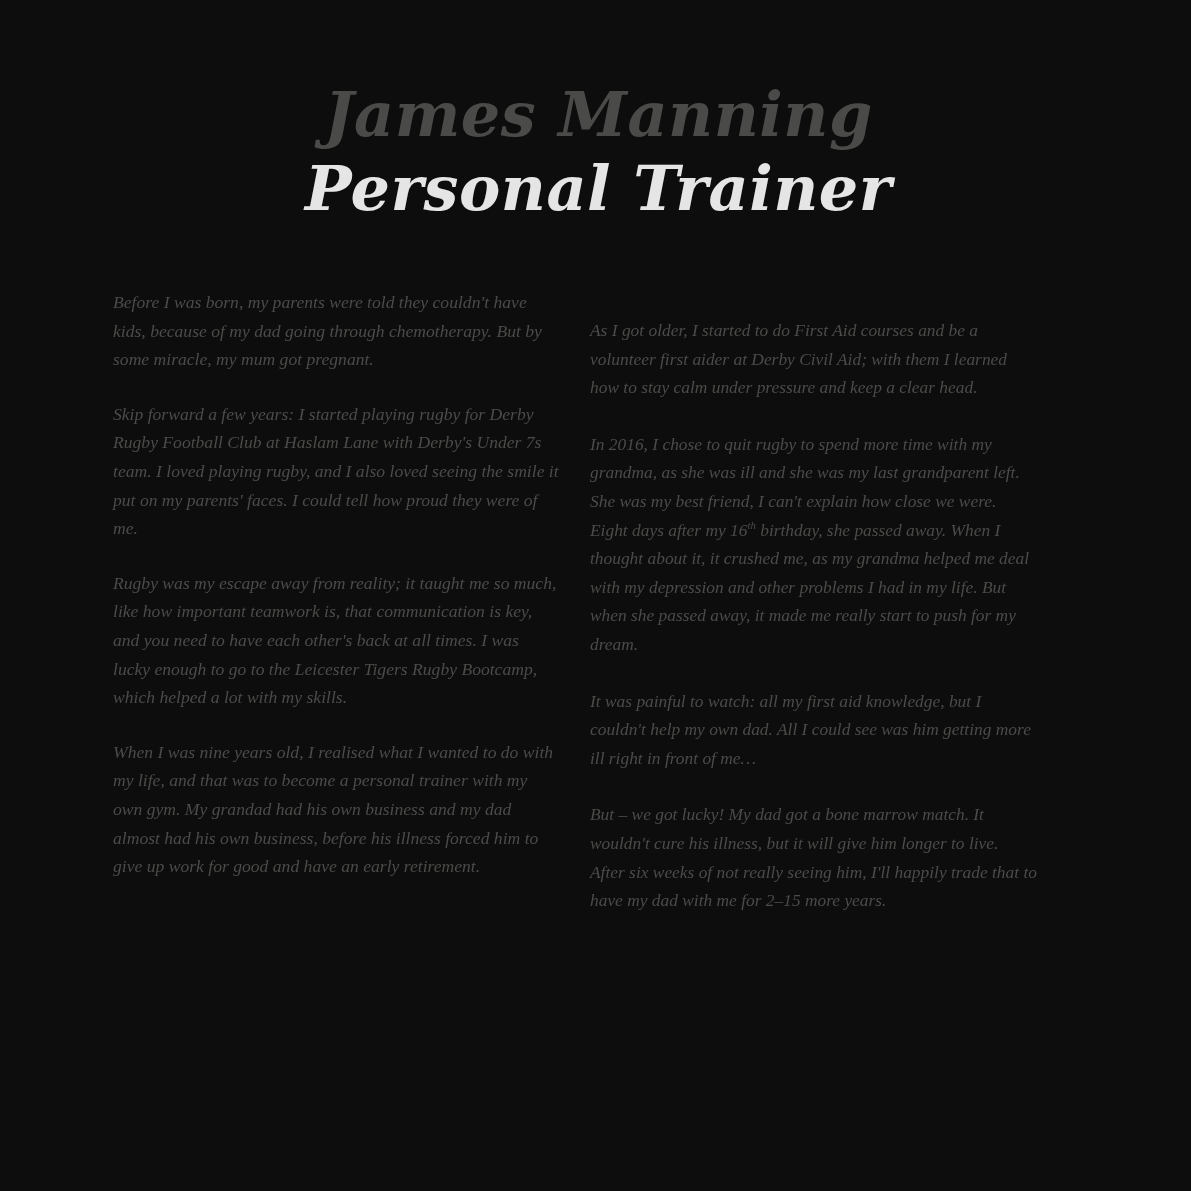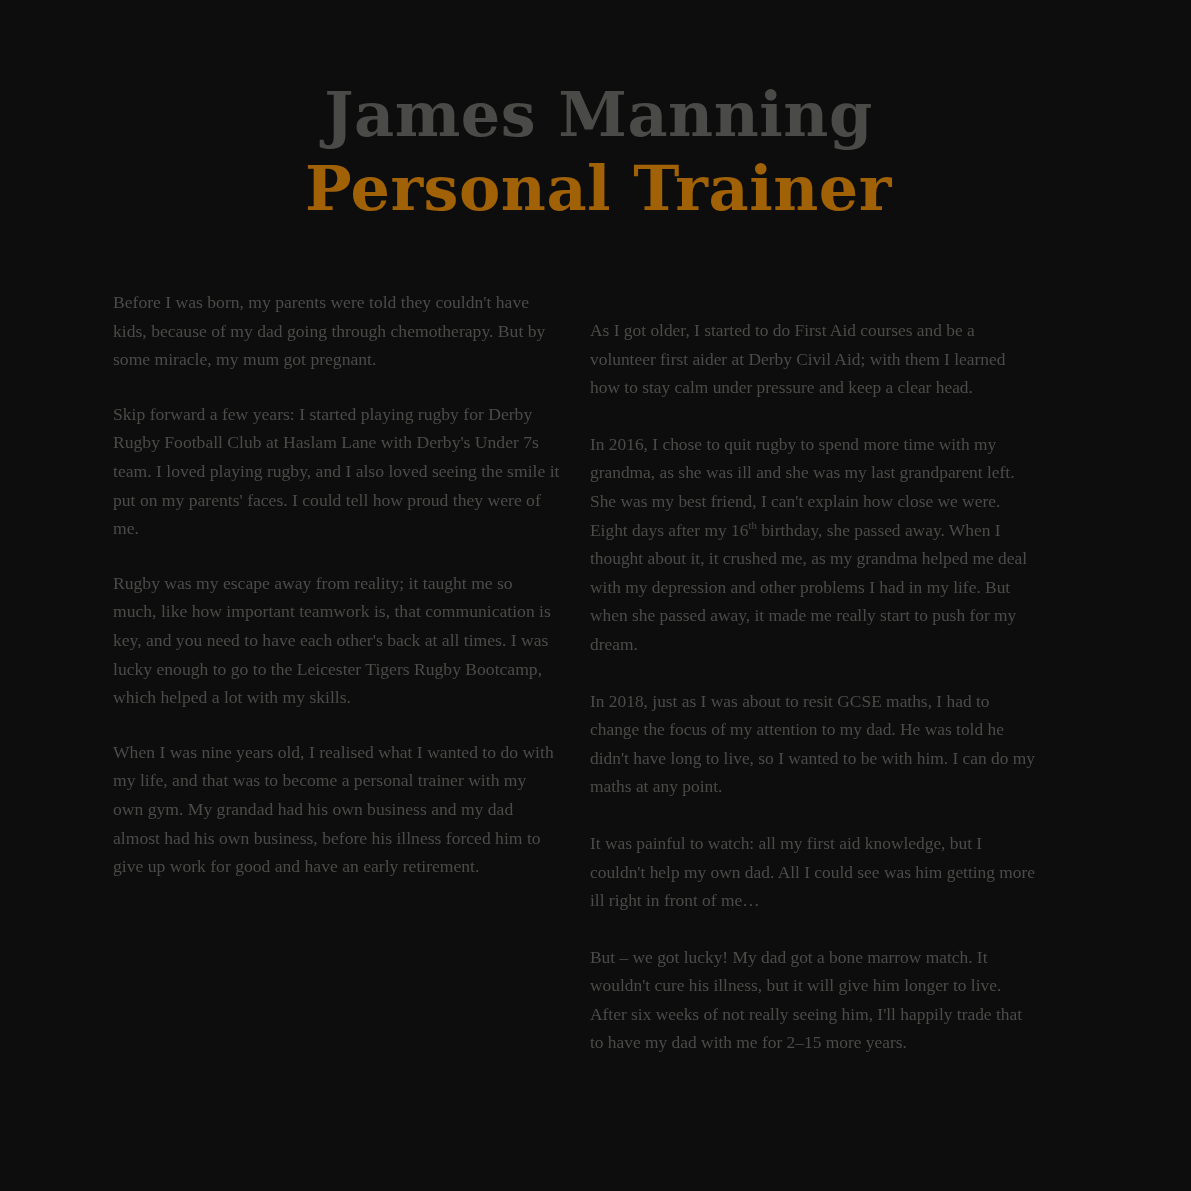--- a/index.html
+++ b/index.html
@@ -7,20 +7,21 @@
     padding: 0;
     background: #0d0d0d;
   }
   .page {
     position: relative;
     width: 1191px;
     height: 1191px;
     background: #0d0d0d;
     overflow: hidden;
     font-family: "Liberation Serif", serif;
+    font-style: italic;
   }
 
   
   .title-block {
     position: absolute;
     left: 0;
     top: 78px;
     width: 1191px;
     text-align: center;
   }
@@ -33,21 +34,21 @@
     color: #4a4a48;
     margin: 0;
     padding-left: 6px;
   }
   .title-line2 {
     font-family: "DejaVu Serif", serif;
     font-weight: bold;
     font-size: 62px;
     line-height: 74px;
     letter-spacing: 0.5px;
-    color: #a16207;
+    color: #e5e5e5;
     margin: 0;
     padding-left: 6px;
   }
 
   
   .columns {
     position: absolute;
     left: 113px;
     top: 288px;
     width: 925px;
@@ -109,21 +110,20 @@
     <div class="col col-left">
       <p>Before I was born, my parents were told they couldn't have kids, because of my dad going through chemotherapy. But by some miracle, my mum got pregnant.</p>
       <p>Skip forward a few years: I started playing rugby for Derby Rugby Football Club at Haslam Lane with Derby's Under 7s team. I loved playing rugby, and I also loved seeing the smile it put on my parents' faces. I could tell how proud they were of me.</p>
       <p>Rugby was my escape away from reality; it taught me so much, like how important teamwork is, that communication is key, and you need to have each other's back at all times. I was lucky enough to go to the Leicester Tigers Rugby Bootcamp, which helped a lot with my skills.</p>
       <p>When I was nine years old, I realised what I wanted to do with my life, and that was to become a personal trainer with my own gym. My grandad had his own business and my dad almost had his own business, before his illness forced him to give up work for good and have an early retirement.</p>
     </div>
 
     <div class="col col-right">
       <p>As I got older, I started to do First Aid courses and be a volunteer first aider at Derby Civil Aid; with them I learned how to stay calm under pressure and keep a clear head.</p>
       <p>In 2016, I chose to quit rugby to spend more time with my grandma, as she was ill and she was my last grandparent left. She was my best friend, I can't explain how close we were. Eight days after my 16<sup>th</sup> birthday, she passed away. When I thought about it, it crushed me, as my grandma helped me deal with my depression and other problems I had in my life. But when she passed away, it made me really start to push for my dream.</p>
-      <p>In 2018, just as I was about to resit GCSE maths, I had to change the focus of my attention to my dad. He was told he didn't have long to live, so I wanted to be with him. I can do my maths at any point.</p>
       <p>It was painful to watch: all my first aid knowledge, but I couldn't help my own dad. All I could see was him getting more ill right in front of me…</p>
       <p>But – we got lucky! My dad got a bone marrow match. It wouldn't cure his illness, but it will give him longer to live. After six weeks of not really seeing him, I'll happily trade that to have my dad with me for 2–15 more years.</p>
     </div>
 
   </div>
 
 
 </div>
 
 </body></html>

